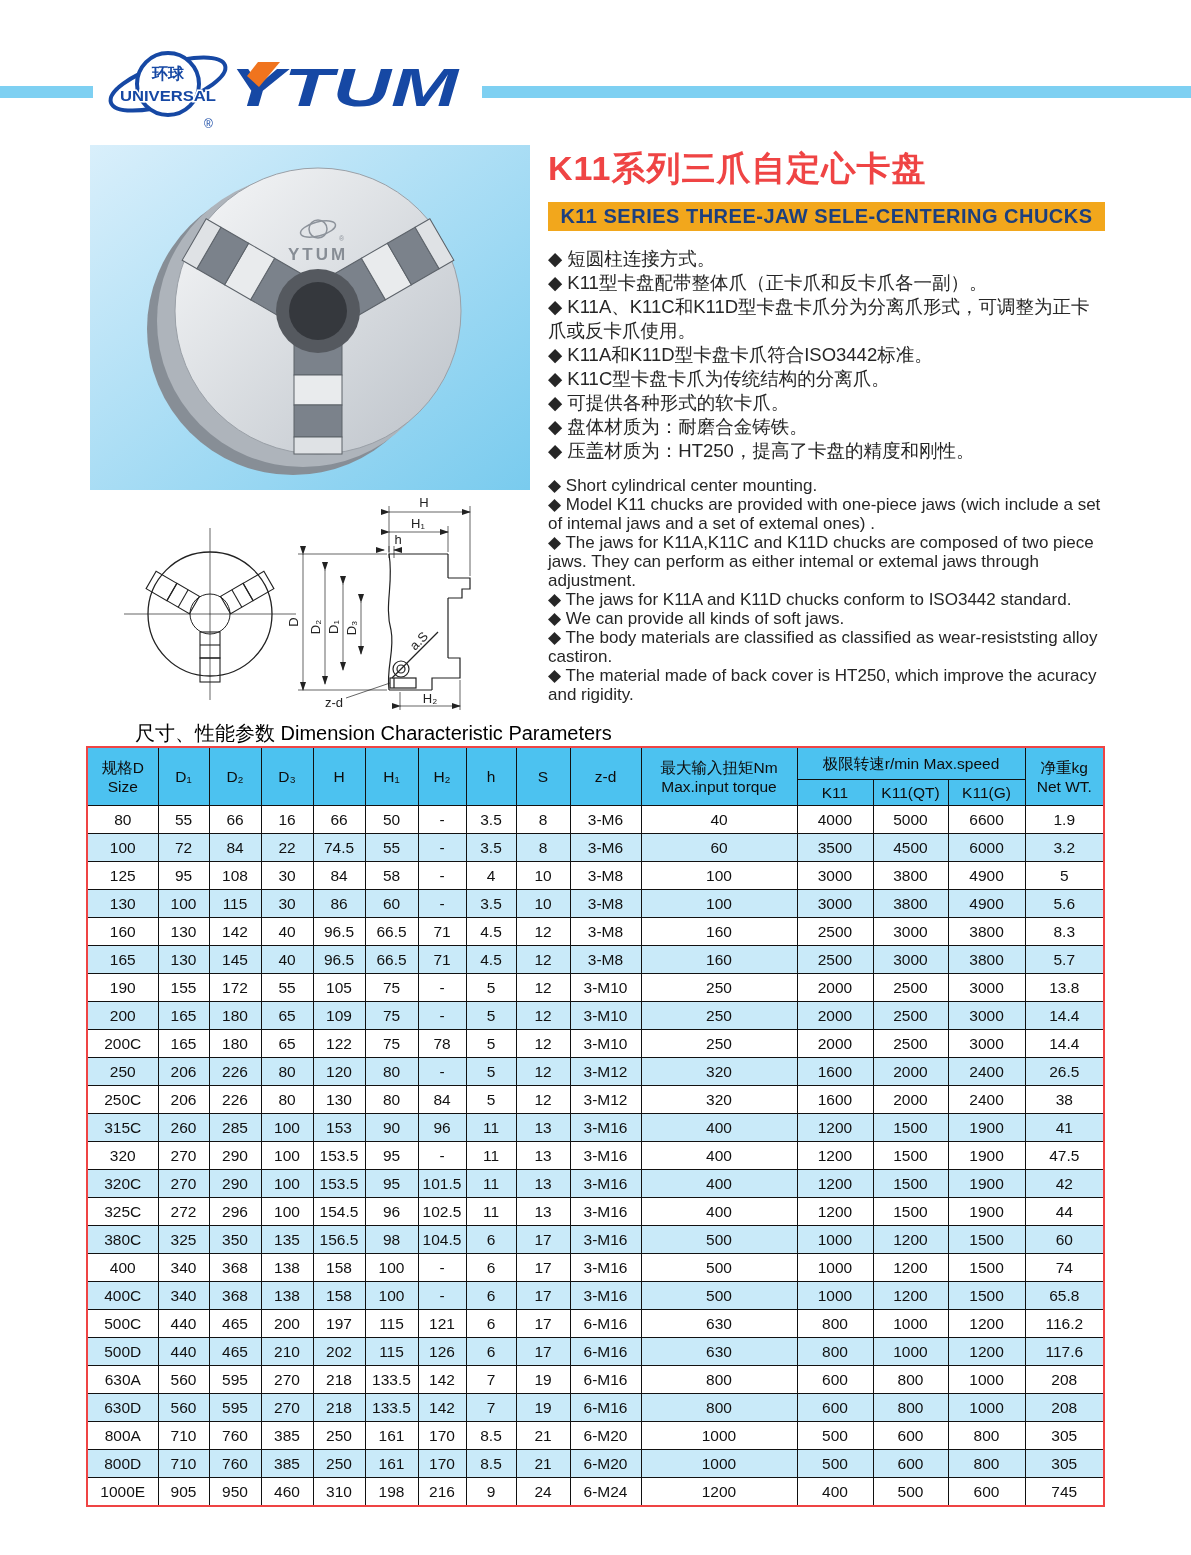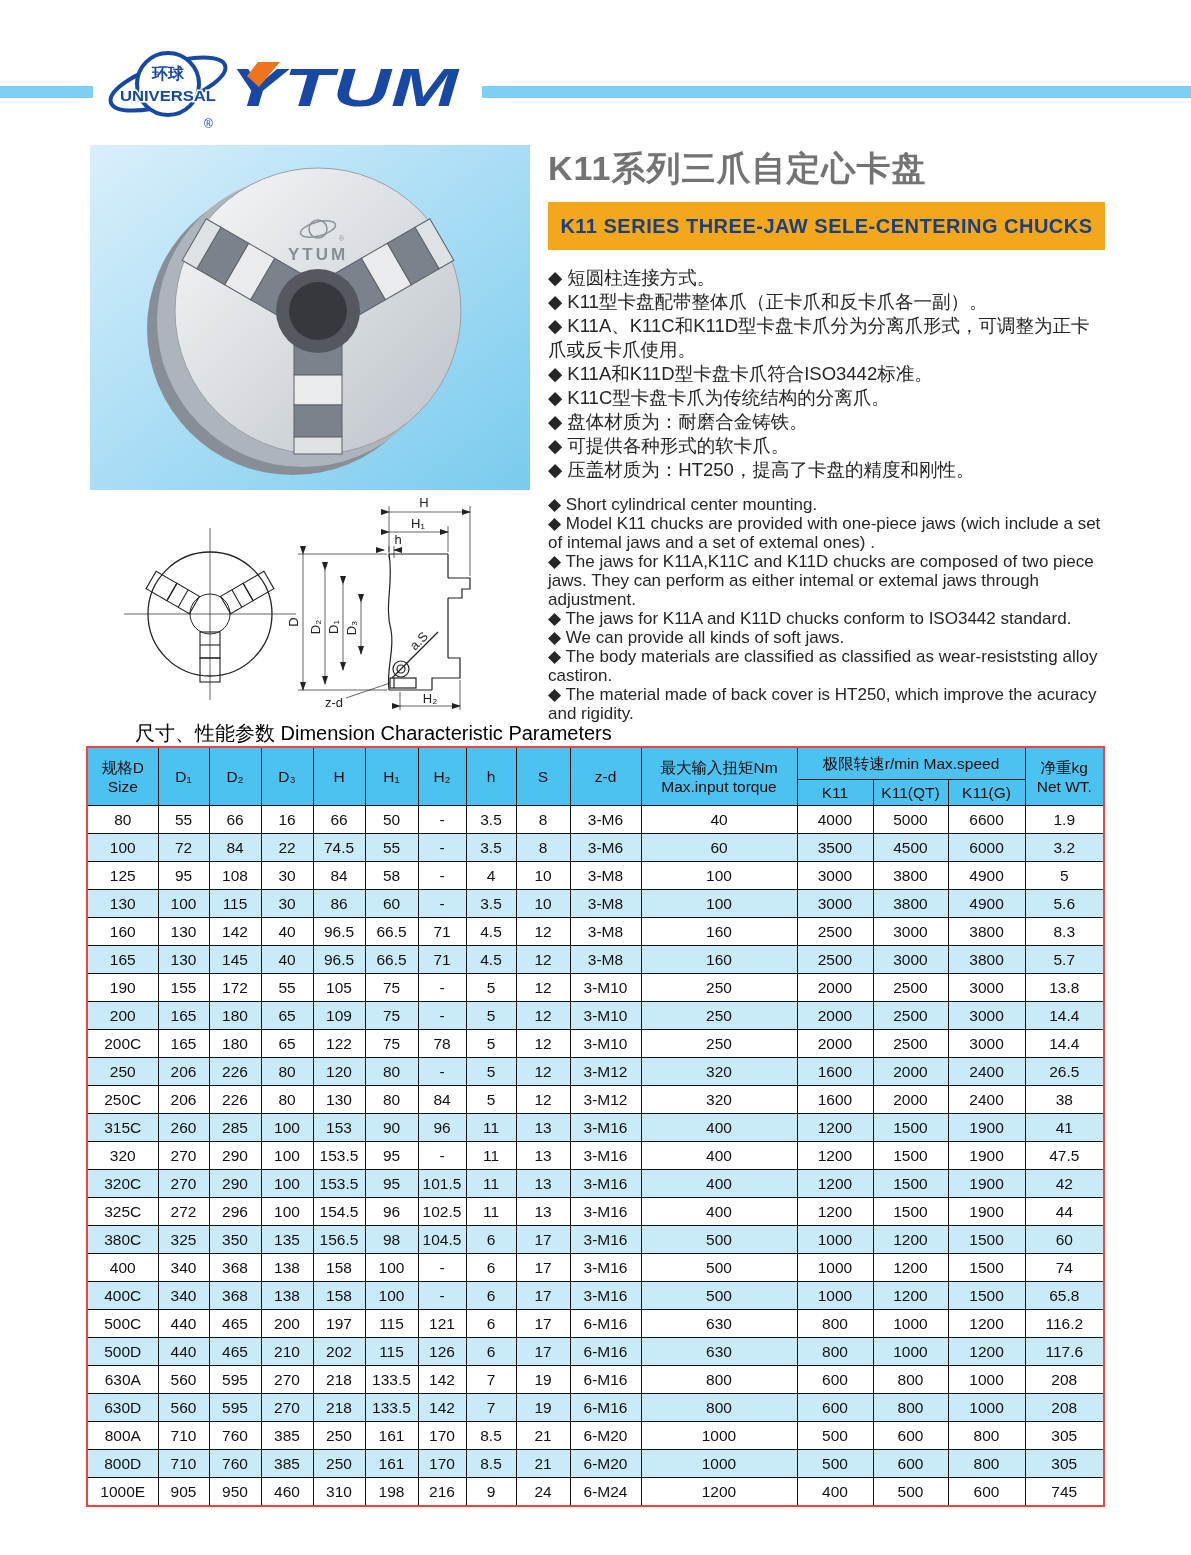--- a/index.html
+++ b/index.html
@@ -12,22 +12,22 @@
   .topbar.left{left:0;width:93px;}
   .topbar.right{left:482px;width:709px;}
 
   .globe-logo{position:absolute;left:104px;top:42px;width:130px;height:92px;}
   .wordmark{position:absolute;left:228px;top:56px;width:250px;height:62px;}
 
   .photo{position:absolute;left:90px;top:145px;width:440px;height:345px;}
   .drawing{position:absolute;left:88px;top:492px;width:447px;height:228px;}
 
   .right-col{position:absolute;left:548px;top:146px;width:557px;}
-  .prod-title{margin:0;font-size:34px;line-height:44px;font-weight:bold;color:#737373;letter-spacing:1px;white-space:nowrap;}
-  .subtitle-bar{margin-top:12px;height:48px;background:#f2a71c;display:flex;align-items:center;justify-content:center;}
+  .prod-title{margin:0;font-size:34px;line-height:44px;font-weight:bold;color:#ef4444;letter-spacing:1px;white-space:nowrap;}
+  .subtitle-bar{margin-top:12px;height:29px;background:#f2a71c;display:flex;align-items:center;justify-content:center;}
   .subtitle{font-size:20px;font-weight:bold;color:#1c3f7e;letter-spacing:.5px;white-space:nowrap;}
   ul.features{list-style:none;margin:0;padding:0;color:#262626;}
   ul.features-cn{margin-top:16px;}
   ul.features-cn li{font-size:18.5px;line-height:24px;}
   ul.features-en{margin-top:13px;}
   ul.features-en li{font-size:17px;line-height:19px;}
 
   .table-title{position:absolute;left:88px;top:720px;font-size:20px;color:#000000;white-space:nowrap;margin-left:47px;}
 
   table.spec{position:absolute;left:86px;top:746px;border-collapse:collapse;table-layout:fixed;width:1019px;border:2px solid #ef4444;}
@@ -191,22 +191,22 @@
   <h1 class="prod-title">K11系列三爪自定心卡盘</h1>
   <div class="subtitle-bar">
     <span class="subtitle">K11 SERIES THREE-JAW SELE-CENTERING CHUCKS</span>
   </div>
   <ul class="features features-cn">
       <li>◆ 短圆柱连接方式。</li>
       <li>◆ K11型卡盘配带整体爪（正卡爪和反卡爪各一副）。</li>
       <li>◆ K11A、K11C和K11D型卡盘卡爪分为分离爪形式，可调整为正卡爪或反卡爪使用。</li>
       <li>◆ K11A和K11D型卡盘卡爪符合ISO3442标准。</li>
       <li>◆ K11C型卡盘卡爪为传统结构的分离爪。</li>
+      <li>◆ 可提供各种形式的软卡爪。</li>
       <li>◆ 盘体材质为：耐磨合金铸铁。</li>
-      <li>◆ 可提供各种形式的软卡爪。</li>
       <li>◆ 压盖材质为：HT250，提高了卡盘的精度和刚性。</li>
     </ul>
   <ul class="features features-en">
       <li>◆ Short cylindrical center mounting.</li>
       <li>◆ Model K11 chucks are provided with one-piece jaws  (wich include a set of intemal  jaws and a set of  extemal ones) .</li>
       <li>◆ The jaws for K11A,K11C and K11D chucks are composed of two piece jaws. They can perform as either intemal or extemal jaws through adjustment.</li>
       <li>◆ The jaws for K11A and K11D chucks conform to ISO3442 standard.</li>
       <li>◆ We can provide all kinds of soft jaws.</li>
       <li>◆ The body materials are classified as classified as wear-resiststing alloy castiron.</li>
       <li>◆ The material made of back cover is HT250, which improve the acuracy and rigidity.</li>

